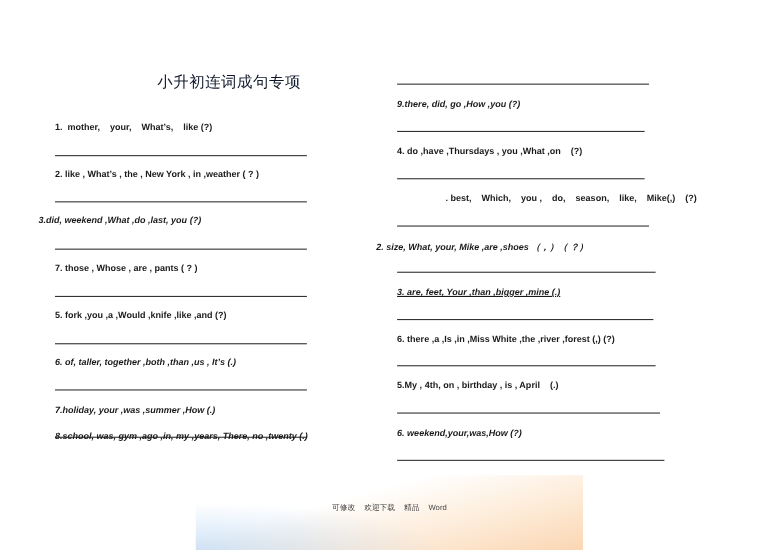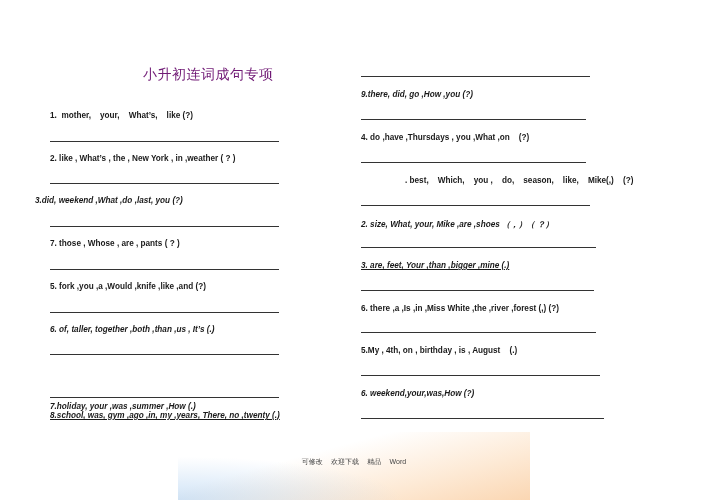--- a/index.html
+++ b/index.html
@@ -2,21 +2,21 @@
 <html><head>
   <meta charset="utf-8">
   <style>
     html, body { margin:0; padding:0; }
     body {
       width:708px; height:500px; background:#ffffff; position:relative; overflow:hidden;
       font-family:"Liberation Sans", "DejaVu Sans", sans-serif; color:#1a1a1a;
     }
     .page-title {
       position:absolute; left:143px; top:66px; font-size:14px; letter-spacing:0.5px;
-      font-family:"DejaVu Sans", sans-serif; color:#701a75;
+      font-family:"DejaVu Sans", sans-serif; color:#0f172a;
     }
     .q {
       position:absolute; font-size:8.2px; font-weight:bold; white-space:pre; color:#1a1a1a;
     }
     .q.it { font-style:italic; }
     .line { position:absolute; height:1.3px; background:#333; }
     .banner {
       position:absolute; left:178px; top:432px; width:352px; height:68px;
       background:
         radial-gradient(ellipse at 0% 100%, rgba(170,205,240,0.55) 0%, rgba(255,255,255,0) 45%),
@@ -39,38 +39,38 @@
   <div class="q" style="left:50px;top:154px;">2. like , What’s , the , New York , in ,weather ( ? )</div>
   <div class="line" style="left:50px;top:183px;width:229px;"></div>
   <div class="q it" style="left:35px;top:196px;">3.did, weekend ,What ,do ,last, you (?)</div>
   <div class="line" style="left:50px;top:226px;width:229px;"></div>
   <div class="q" style="left:50px;top:239px;">7. those , Whose , are , pants ( ? )</div>
   <div class="line" style="left:50px;top:269px;width:229px;"></div>
   <div class="q" style="left:50px;top:282px;">5. fork ,you ,a ,Would ,knife ,like ,and (?)</div>
   <div class="line" style="left:50px;top:312px;width:229px;"></div>
   <div class="q it" style="left:50px;top:325px;">6. of, taller, together ,both ,than ,us , It’s (.)</div>
   <div class="line" style="left:50px;top:354px;width:229px;"></div>
-  <div class="q it" style="left:50px;top:368px;margin-top:34px;">7.holiday, your ,was ,summer ,How (.)</div>
+  <div class="q it" style="left:50px;top:368px;">7.holiday, your ,was ,summer ,How (.)</div>
   <div class="line" style="left:50px;top:397px;width:229px;"></div>
-  <div class="q it" style="left:50px;top:411px;text-decoration:underline;">8.school, was, gym ,ago ,in, my ,years, There, no ,twenty (.)</div>
+  <div class="q it" style="left:50px;top:392px;">8.school, was, gym ,ago ,in, my ,years, There, no ,twenty (.)</div>
 
   <div class="line" style="left:361px;top:76px;width:229px;"></div>
   <div class="q it" style="left:361px;top:90px;">9.there, did, go ,How ,you (?)</div>
   <div class="line" style="left:361px;top:119px;width:225px;"></div>
   <div class="q" style="left:361px;top:133px;">4. do ,have ,Thursdays , you ,What ,on    (?)</div>
   <div class="line" style="left:361px;top:162px;width:225px;"></div>
   <div class="q" style="left:361px;top:176px;margin-left:44px;">. best,    Which,    you ,    do,    season,    like,    Mike(,)    (?)</div>
   <div class="line" style="left:361px;top:205px;width:229px;"></div>
-  <div class="q it" style="left:361px;top:219px;">2. size, What, your, Mike ,are ,shoes （，）（ ？）</div>
+  <div class="q it" style="left:342px;top:219px;">2. size, What, your, Mike ,are ,shoes （，）（ ？）</div>
   <div class="line" style="left:361px;top:247px;width:235px;"></div>
   <div class="q it" style="left:361px;top:261px;text-decoration:underline;">3. are, feet, Your ,than ,bigger ,mine (.)</div>
   <div class="line" style="left:361px;top:290px;width:233px;"></div>
   <div class="q" style="left:361px;top:304px;">6. there ,a ,Is ,in ,Miss White ,the ,river ,forest (,) (?)</div>
   <div class="line" style="left:361px;top:332px;width:235px;"></div>
-  <div class="q" style="left:361px;top:346px;">5.My , 4th, on , birthday , is , August    (.)</div>
+  <div class="q" style="left:361px;top:346px;">5.My , 4th, on , birthday , is , April    (.)</div>
   <div class="line" style="left:361px;top:375px;width:239px;"></div>
   <div class="q it" style="left:361px;top:389px;text-align:center;">6. weekend,your,was,How (?)</div>
   <div class="line" style="left:361px;top:418px;width:243px;"></div>
 
   <div class="banner">
     <div class="banner-text">
       <span>可修改 欢迎下载 精品</span>
       <span class="w">Word</span>
     </div>
   </div>

